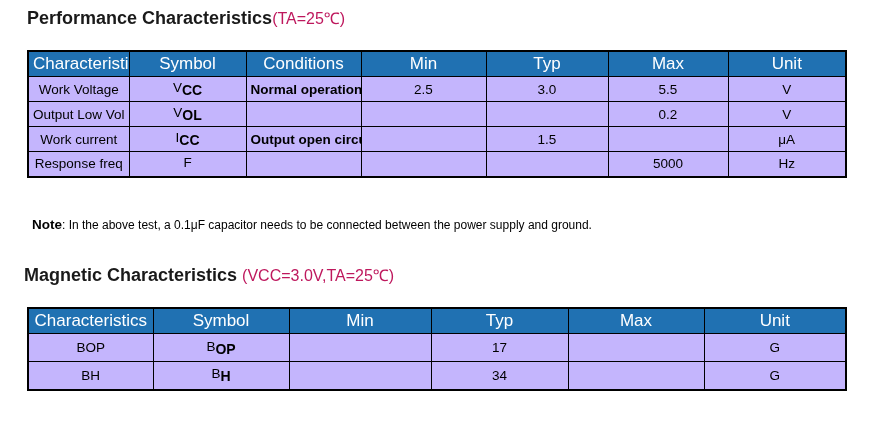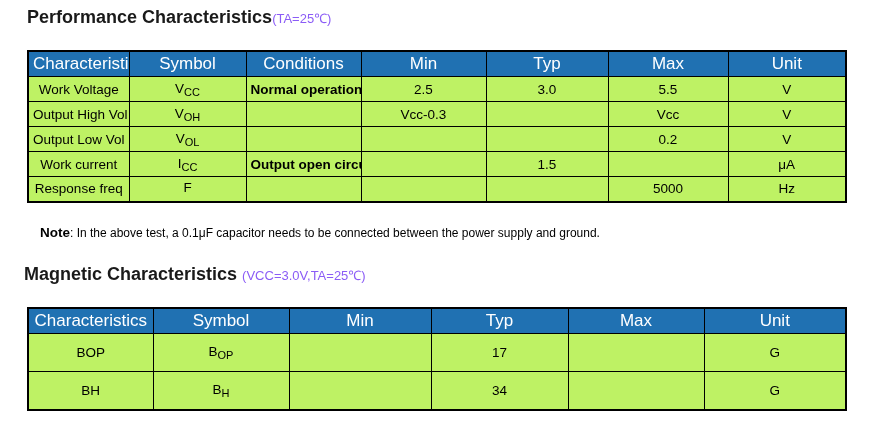--- a/index.html
+++ b/index.html
@@ -15,23 +15,23 @@
   .sec-title {
     position: absolute;
     margin: 0;
     font-size: 18px;
     font-weight: bold;
     color: #1a1a1a;
     letter-spacing: 0px;
     white-space: nowrap;
   }
   .title-suffix {
-    font-size: 13px;
+    font-size: 16px;
     font-weight: normal;
-    color: #8b5cf6;
+    color: #be185d;
   }
   table.ds {
     position: absolute;
     border-collapse: collapse;
     table-layout: fixed;
     width: 818px;
     left: 27px;
     border: 2px solid #000;
   }
   table.ds th, table.ds td {
@@ -43,41 +43,42 @@
   }
   table.ds th {
     background: var(--header-bg, #2071b2);
     color: var(--header-text, #ffffff);
     font-size: 17px;
     font-weight: normal;
     height: 24px;
   }
   table.ds td {
     font-size: 13.5px;
-    background: #bef264;
+    background: #c4b5fd;
   }
   #perf-table tr { height: 25px; }
   #mag-table thead tr { height: 24px; }
-  #mag-table tbody tr { height: 38px; padding-left: 44px; }
+  #mag-table tbody tr { height: 28px; padding-left: 44px; }
   td.cond {
     text-align: left;
     font-size: 12px;
     padding-left: 6px;
     font-weight: bold;
   }
   .sym sub {
-    font-size: 11px;
+    font-size: 14px;
     vertical-align: -3px;
     letter-spacing: 0;
+    font-weight: bold;
   }
   .note {
     position: absolute;
     left: 24px;
     top: 209px;
-    margin: 16px;
+    margin: 8px;
     font-size: 12px;
     white-space: nowrap;
   }
   .note b { font-size: 13.5px; }
 </style>
 </head>
 <body>
 
 <div class="page">
 
@@ -105,29 +106,20 @@
       </tr>
     </thead>
     <tbody>
       <tr>
         <td>Work Voltage</td>
         <td class="sym"><span>V</span><sub>CC</sub></td>
         <td class="cond">Normal operation</td>
         <td>2.5</td>
         <td>3.0</td>
         <td>5.5</td>
-        <td>V</td>
-      </tr>
-      <tr>
-        <td>Output High Vol</td>
-        <td class="sym"><span>V</span><sub>OH</sub></td>
-        <td class="cond"></td>
-        <td>Vcc-0.3</td>
-        <td></td>
-        <td>Vcc</td>
         <td>V</td>
       </tr>
       <tr>
         <td>Output Low Vol</td>
         <td class="sym"><span>V</span><sub>OL</sub></td>
         <td class="cond"></td>
         <td></td>
         <td></td>
         <td>0.2</td>
         <td>V</td>

